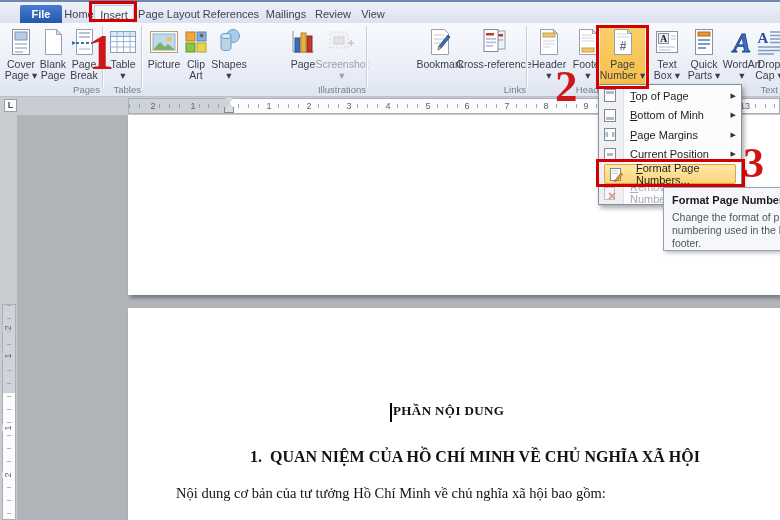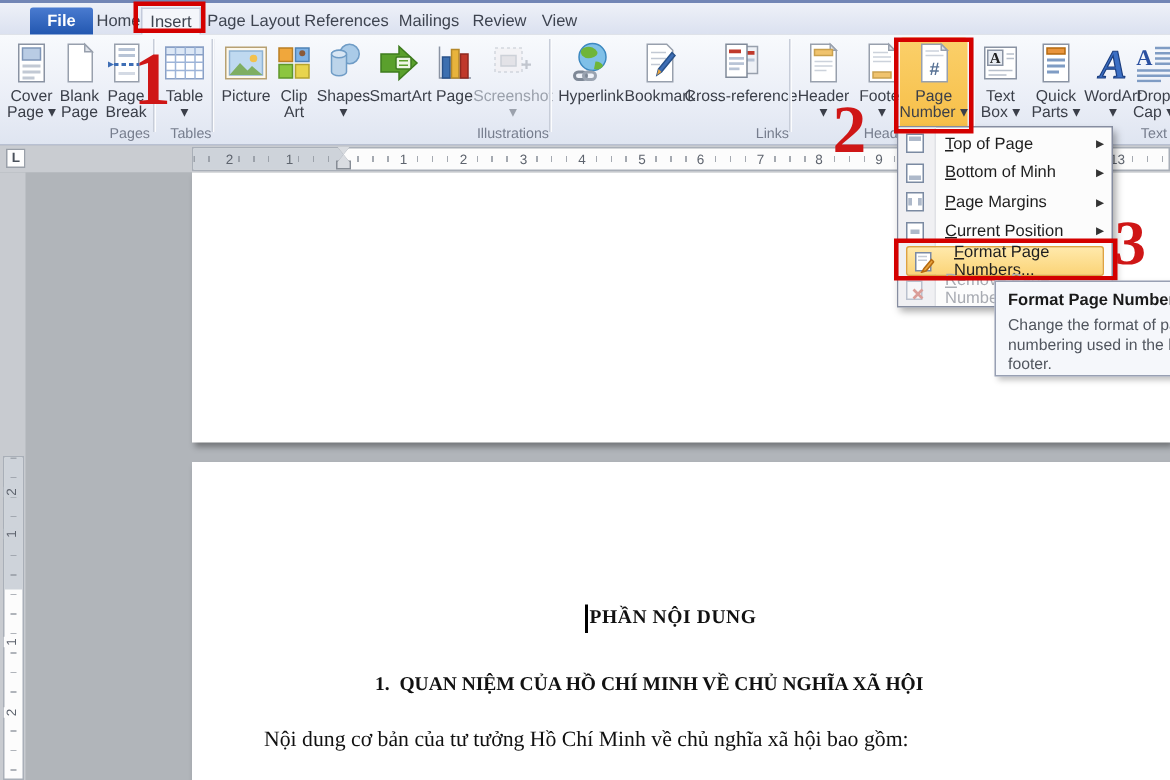--- a/index.html
+++ b/index.html
@@ -186,30 +186,20 @@
       <span class="ricon">
         <svg width="28" height="28" viewBox="0 0 28 28">
             <circle cx="18" cy="8" r="6.5" fill="#aacbe8" stroke="#6f9cc6"></circle>
             <path d="M6 8 a5 2.5 0 0 1 10 0 v12 a5 2.5 0 0 1 -10 0 z" fill="#bcd4ea" stroke="#6f9cc6"></path>
             <ellipse cx="11" cy="8" rx="5" ry="2.5" fill="#d8e6f4" stroke="#6f9cc6"></ellipse>
           </svg>
       </span>
       <span class="rlab">Shapes</span>
       <span class="rlab">▾</span>
     </div>
-    <div class="rbtn" style="left:246px;width:42px;">
-      <span class="ricon">
-        <svg width="30" height="26" viewBox="0 0 30 26">
-            <path d="M2 7 h12 v-5 l12 11 -12 11 v-5 h-12 z" fill="#5aa02c" stroke="#3e7c1e"></path>
-            <rect x="12" y="9" width="10" height="8" rx="1" fill="#eef6e6" stroke="#3e7c1e"></rect>
-            <path d="M14 11.5 h6 M14 14.5 h6" stroke="#5aa02c"></path>
-          </svg>
-      </span>
-      <span class="rlab">SmartArt</span>
-    </div>
     <div class="rbtn" style="left:288px;width:30px;">
       <span class="ricon">
         <svg width="26" height="26" viewBox="0 0 26 26">
             <path d="M3 2 v21 h21" stroke="#8a93a3" fill="none"></path>
             <rect x="5" y="9" width="5" height="14" fill="#3c6fb0" stroke="#28528a"></rect>
             <rect x="11" y="4" width="5" height="19" fill="#e8b33c" stroke="#b5882a"></rect>
             <rect x="17" y="7" width="5" height="16" fill="#c0392b" stroke="#8f2a20"></rect>
           </svg>
       </span>
       <span class="rlab">Page</span>
@@ -221,32 +211,20 @@
             <rect x="6" y="7" width="10" height="7" fill="#d7d4d8" stroke="#aeb3bc"></rect>
             <path d="M23 10 v6 M20 13 h6" stroke="#9aa0ab" stroke-width="1.5"></path>
           </svg>
       </span>
       <span class="rlab">Screenshot</span>
       <span class="rlab">▾</span>
     </div>
     <div class="sep" style="left:366px;"></div>
     <div class="grplabel" style="left:144px;width:222px;">Illustrations</div>
 
-    <div class="rbtn" style="left:370px;width:48px;">
-      <span class="ricon">
-        <svg width="28" height="30" viewBox="0 0 28 30">
-            <circle cx="15" cy="11" r="9" fill="#7fc0e8" stroke="#3d89c0"></circle>
-            <path d="M9 5 q5 -2 8 1 q3 3 -1 5 q-5 2 -8 -1 q-2 -3 1 -5 z" fill="#6fb53a"></path>
-            <path d="M17 14 q4 0 5 3 q-2 3 -6 2 z" fill="#6fb53a"></path>
-            <rect x="3" y="21" width="8" height="5" rx="2.5" fill="none" stroke="#7e8896" stroke-width="2"></rect>
-            <rect x="9" y="21" width="8" height="5" rx="2.5" fill="none" stroke="#9aa3b0" stroke-width="2"></rect>
-          </svg>
-      </span>
-      <span class="rlab">Hyperlink</span>
-    </div>
     <div class="rbtn" style="left:418px;width:44px;">
       <span class="ricon">
         <svg width="26" height="30" viewBox="0 0 26 30">
             <path d="M4.5 2.5 h13 l4 4 v21 h-17 z" fill="#fff" stroke="#98a0ad"></path>
             <path d="M7 8 h10 M7 12 h10 M7 16 h6" stroke="#c2c9d4"></path>
             <path d="M21 8 l-9 11 -1 4 3 -2 9 -11 z" fill="#3e6eb5" stroke="#28528a"></path>
             <path d="M12 19 l2 2 -3 2 z" fill="#e8a33c"></path>
           </svg>
       </span>
       <span class="rlab">Bookmark</span>
@@ -380,21 +358,21 @@
         <div class="b"></div>
         <div class="s"></div>
       </div>
   </div>
 
   <div class="docarea">
     <div class="page" style="top:0;height:180px;"></div>
     <div class="page" style="top:193px;height:212px;">
       <span class="cursorbar" style="left:262px;top:95px;"></span>
       <div class="docserif" style="position:absolute;left:265px;top:95px;font-size:13px;font-weight:bold;letter-spacing:.4px;white-space:nowrap;">PHẦN NỘI DUNG</div>
-      <div class="docserif" style="position:absolute;left:122px;top:140px;font-size:13px;font-weight:bold;white-space:pre;">1.  QUAN NIỆM CỦA HỒ CHÍ MINH VỀ CHỦ NGHĨA XÃ HỘI</div>
+      <div class="docserif" style="position:absolute;left:122px;top:140px;font-size:16px;font-weight:bold;white-space:pre;">1.  QUAN NIỆM CỦA HỒ CHÍ MINH VỀ CHỦ NGHĨA XÃ HỘI</div>
       <div class="docserif" style="position:absolute;left:48px;top:177px;font-size:14.5px;white-space:nowrap;">Nội dung cơ bản của tư tưởng Hồ Chí Minh về chủ nghĩa xã hội bao gồm:</div>
     </div>
   </div>
   <div class="lstrip"></div>
   <div class="vruler">
     <div class="margin"></div>
     <div class="ticks"></div>
     <span class="vnum m" style="top:18px;">2</span>
     <span class="vnum m" style="top:46px;">1</span>
     <span class="vnum" style="top:118px;">1</span>

